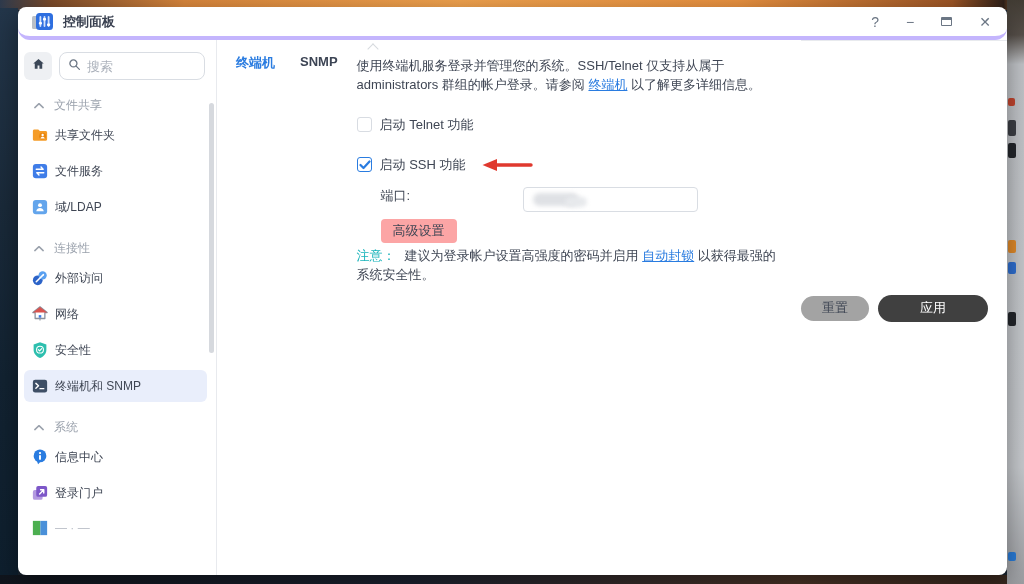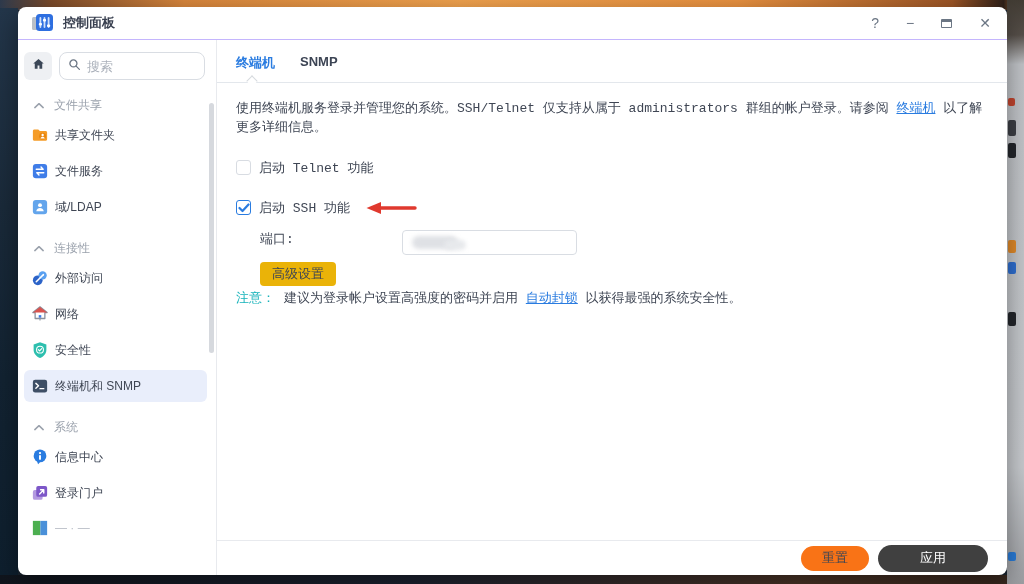--- a/index.html
+++ b/index.html
@@ -15,21 +15,21 @@
     background:linear-gradient(#423c34 0%,#57504a 6%,#c0c3c7 11%,#c6c9cd 80%,#9d9fa3 100%); }
   .desk-bottom { position:absolute; left:0; top:575px; width:1024px; height:9px;
     background:linear-gradient(90deg,#10151d,#1c2230 40%,#4a3326 78%,#36271e); }
   .sliver { position:absolute; border-radius:2px; }
 
   
   .window { position:absolute; left:18px; top:7px; width:989px; height:568px;
     background:#fff; border-radius:8px; box-shadow:0 8px 26px rgba(0,0,0,.4); overflow:hidden;
     display:flex; flex-direction:column; }
   .titlebar { height:33px; flex:0 0 33px; display:flex; align-items:center; padding:0 16px 0 14px;
-    border-bottom:1px solid #c4b5fd; }
+    border-bottom:4px solid #c4b5fd;border-radius:12px; }
   .app-icon { width:21px; height:20px; position:relative; flex:0 0 21px; }
   .title { font-size:13px; color:#394050; margin-left:10px; font-weight:bold; }
   .win-controls { margin-left:auto; display:flex; align-items:center; gap:27px; color:#6b7684; }
   .win-controls .wc { font-size:14px; line-height:1; cursor:default; }
   .wc-max { width:11px; height:9px; border:1.6px solid #6b7684; border-top-width:3px; border-radius:1px; }
 
   .winbody { flex:1; display:flex; min-height:0; }
 
   
   .sidebar { width:199px; flex:0 0 199px; border-right:1px solid #e8eaee; position:relative; padding:12px 0 0 4px; }
@@ -40,49 +40,49 @@
   .search-box input::placeholder { color:#aab0ba; }
   .sec-head { display:flex; align-items:center; gap:10px; padding-left:12px; margin-top:15px; height:20px;
     color:#9aa1ac; font-size:12px; }
   .item { height:32px; display:flex; align-items:center; gap:6px; padding-left:7px; margin:4px 9px 0 2px;
     border-radius:6px; font-size:12px; color:#3f4654; cursor:default; }
   .item.selected { background:#e9eefb; }
   .item .ic { width:18px; height:18px; flex:0 0 18px; }
   .side-scroll { position:absolute; right:2px; top:63px; width:5px; height:250px; background:#d6d9de; border-radius:3px; }
 
   
-  .main { flex:1; display:flex; flex-direction:column; min-width:0; }
+  .main { flex:1; display:flex; min-width:0; }
   .tabs { padding:14px 0 0 19px; display:flex; gap:25px; }
   .tab { font-size:13px; font-weight:bold; color:#3c4454; cursor:default; }
   .tab.active { color:#2a7ce0; }
   .tabline { height:1px; background:#e3e7ec; margin-top:10px; position:relative; }
   .notch { position:absolute; left:31px; top:-5px; width:8px; height:8px; background:#fff;
     border-left:1px solid #d6dade; border-top:1px solid #d6dade; transform:rotate(45deg); }
-  .content { flex:1; padding:17px 20px 0 19px; font-size:13px; color:#3f4654;font-family:Liberation Mono, monospace; }
+  .content { flex:1; padding:17px 20px 0 19px; font-size:13px; color:#3f4654; }
   .desc { line-height:1.45; }
   a.lnk { color:#2a7ce0; text-decoration:underline; cursor:pointer; }
   .check-row { display:flex; align-items:center; gap:8px; margin-top:18px; }
   .cb { width:15px; height:15px; border:1.5px solid #d8dce2; border-radius:3px; background:#fff; flex:0 0 15px; position:relative; }
   .cb.checked { border-color:#2a7ce0; }
   .cb.checked svg { position:absolute; left:1px; top:2px; }
   .arrow-note { margin-left:7px; display:flex; align-items:center; }
   .port-row { margin-top:13px; display:flex; align-items:flex-start; padding-left:24px; }
   .port-label { display:inline-block; width:142px; font-size:13px; color:#3f4654; }
   .port-input { width:175px; height:25px; border:1px solid #d9dde3; border-radius:4px; background:#fff;
     display:flex; align-items:center; padding-left:9px; position:relative; overflow:hidden; }
   .blur-blob { width:46px; height:13px; background:#dfe1e5; border-radius:7px; filter:blur(2px); }
   .blur-blob2 { width:22px; height:10px; background:#e7e9ec; border-radius:5px; filter:blur(2px); margin-left:-14px; margin-top:6px; }
-  .adv-btn { margin:7px 0 0 24px; height:24px; padding:0 12px; background:#eab308; border:none; border-radius:4px;
+  .adv-btn { margin:7px 0 0 24px; height:24px; padding:0 12px; background:#fca5a5; border:none; border-radius:4px;
     font-size:13px; color:#3f4654; font-family:inherit; cursor:pointer; }
   .note-row { margin-top:4px; line-height:1.45; }
   .note-label { color:#17b3ba; margin-right:9px; }
   .action-bar { flex:0 0 35px; border-top:1px solid #e8eaee; display:flex; align-items:center; justify-content:flex-end;
     gap:9px; padding-right:19px; }
   .btn { border:none; font-family:inherit; font-size:13px; cursor:pointer; }
-  .btn-reset { width:68px; height:25px; border-radius:13px; background:#f97316; color:#3f4654; }
+  .btn-reset { width:68px; height:25px; border-radius:13px; background:#a3a3a3; color:#3f4654; }
   .btn-apply { width:110px; height:27px; border-radius:14px; background:#404040; color:#fff; }
 </style>
 </head>
 <body>
 
 <div class="stage">
   <div class="desk-top"></div>
   <div class="desk-left"></div>
   <div class="desk-bottom"></div>
   <div class="desk-right">

